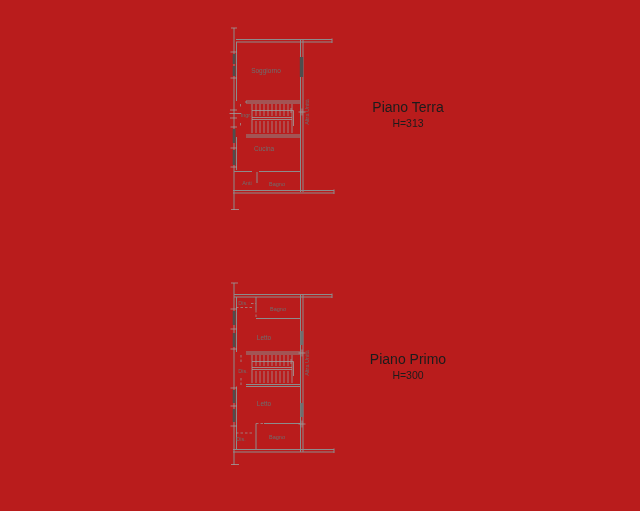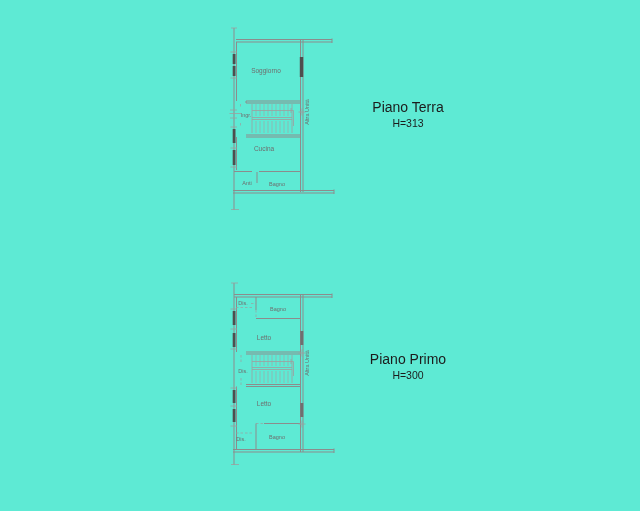--- a/index.html
+++ b/index.html
@@ -2,21 +2,21 @@
 <html><head>
 <meta charset="utf-8">
 <style>
   html,body{margin:0;padding:0;}
   body{
     width:640px;height:511px;
     background:#fcfcfc;
     font-family:"Liberation Sans", sans-serif;
     overflow:hidden;
   }
-  .sheet{position:relative;width:640px;height:511px;background:#5eead4;}
+  .sheet{position:relative;width:640px;height:511px;background:#b91c1c;}
   svg{position:absolute;left:0;top:0;}
   .wall{stroke:#8c8c8c;stroke-width:1;fill:none;}
   .wall-thin{stroke:#9e9e9e;stroke-width:.8;fill:none;}
   .tread{stroke:#a3a3a3;stroke-width:.7;fill:none;}
   .dash{stroke:#9e9e9e;stroke-width:.7;fill:none;stroke-dasharray:2.5 2;}
   .win{fill:#4e4e4e;}
   .win-soft{fill:#6f6f6f;}
   .room-label{fill:#6e6e6e;font-size:6.5px;}
   .room-label-sm{fill:#6e6e6e;font-size:5.5px;}
   .side-label{fill:#6e6e6e;font-size:5.5px;}

